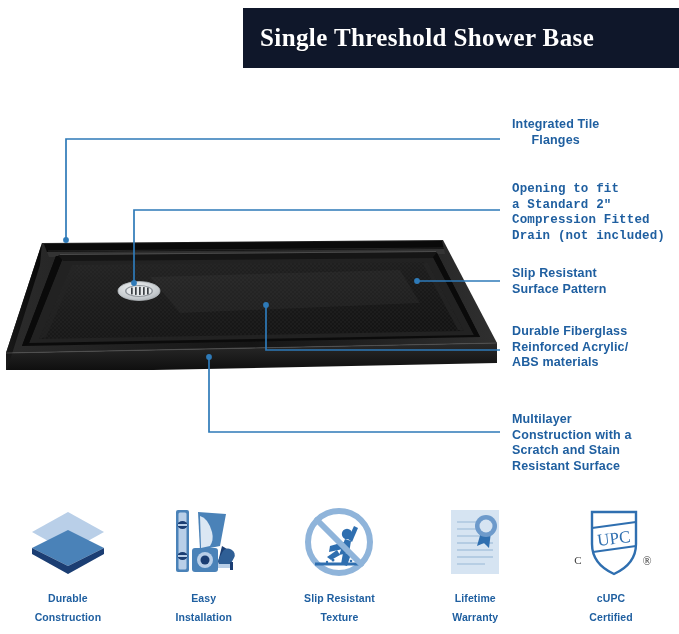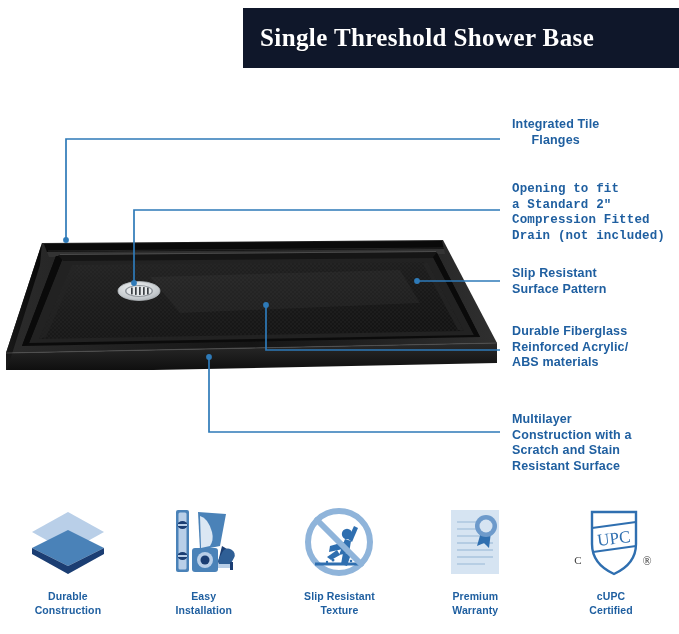--- a/index.html
+++ b/index.html
@@ -26,21 +26,21 @@
   #callout-text-3{top:324px;}
   #callout-text-4{top:392px;margin-top:20px;}
   #leader-lines{position:absolute;left:0;top:0;width:679px;height:500px;}
 
   
   #feature-row{position:absolute;left:0;top:503px;width:679px;height:131px;
       display:flex;align-items:flex-start;}
   .feature-item{flex:1 1 0;display:flex;flex-direction:column;align-items:center;}
   .feature-icon{width:86px;height:78px;display:flex;align-items:center;justify-content:center;}
   .feature-icon svg{display:block;}
-  .feature-label{margin-top:8px;font-size:10.5px;font-weight:bold;line-height:14px;
+  .feature-label{margin-top:8px;font-size:10.5px;font-weight:bold;line-height:19px;
       text-align:center;color:#1f5fa0;white-space:pre-line;letter-spacing:.1px;}
 </style>
 </head>
 <body>
 
 <div id="stage">
 
   <div id="header-banner">
     <div id="header-title">Single Threshold Shower Base</div>
   </div>
@@ -241,21 +241,21 @@
             <line x1="22" y1="44" x2="58" y2="44"></line>
             <line x1="22" y1="51" x2="58" y2="51"></line>
             <line x1="22" y1="58" x2="50" y2="58"></line>
           </g>
 
           <path d="M46,26 L42,40 L49,37 L54,42 L56,26 Z" fill="#2f6fb0"></path>
           <circle cx="51" cy="20" r="11" fill="#6d9acb"></circle>
           <circle cx="51" cy="20" r="6.5" fill="#d6e4f2"></circle>
         </svg>
       </div>
-      <div class="feature-label">Premium
+      <div class="feature-label">Lifetime
 Warranty</div>
     </div>
 
 
     <div class="feature-item">
       <div class="feature-icon">
         <svg width="86" height="72" viewBox="0 0 86 72">
           <path d="M24,6 L68,6 L68,38 Q68,58 46,68 Q24,58 24,38 Z" fill="none" stroke="#2f6fb0" stroke-width="2.4"></path>
           <line x1="24" y1="22" x2="68" y2="16" stroke="#2f6fb0" stroke-width="2"></line>
           <line x1="25" y1="46" x2="68" y2="40" stroke="#2f6fb0" stroke-width="2"></line>

